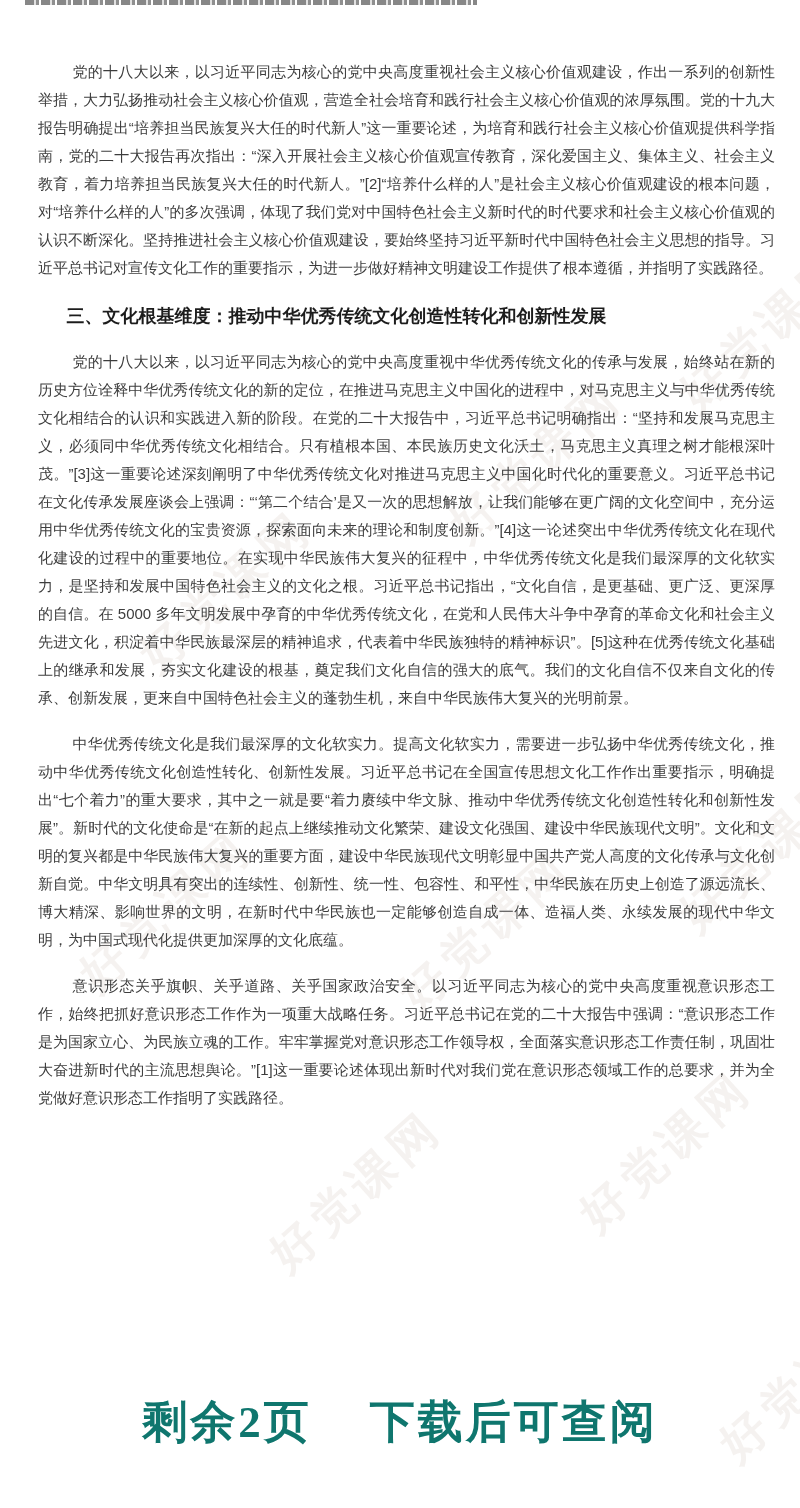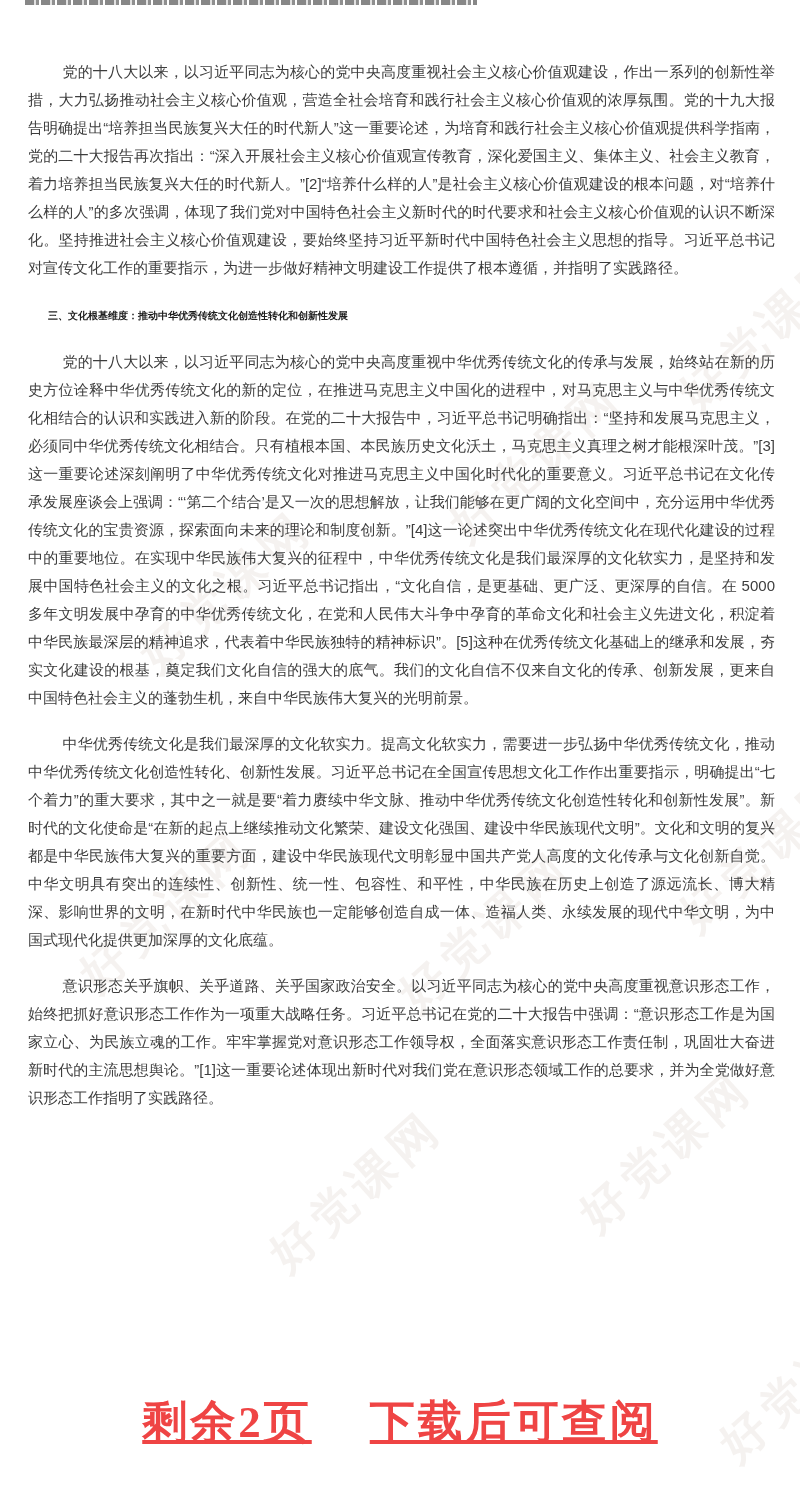--- a/index.html
+++ b/index.html
@@ -34,40 +34,39 @@
   }
 
   .content{
     position:absolute;left:25px;right:25px;top:6px;
     color:#3d3d3d;
     font-size:15px;line-height:28px;
     text-align:justify;
   }
   .content > :first-child{margin-top:52px;}
   p.paragraph{
-    margin:18px 0 0 3px;
+    margin:18px 0 0 13px;
     text-indent:2.3em;
   }
   h3.heading{
     margin:20px 0 0 0;
-    font-size:10px;line-height:28px;
+    font-size:18px;line-height:28px;
     font-weight:bold;color:#1c1c1c;
     text-indent:2.3em;
   }
 
   .banner{
     position:absolute;left:0;right:0;top:1392px;
     text-align:center;
     font-family:"Liberation Serif",serif;
     font-weight:bold;
     font-size:45px;
-    color:#ef4444;
+    color:#0f766e;
     letter-spacing:3px;
     white-space:nowrap;
-    text-decoration:underline;
   }
   .banner .gap{display:inline-block;width:58px;}
 </style>
 </head>
 <body>
 
 <div class="page">
 
   <div class="watermark-layer">
       <span class="watermark" style="left: 430px; top: 430px;">好党课网</span>

